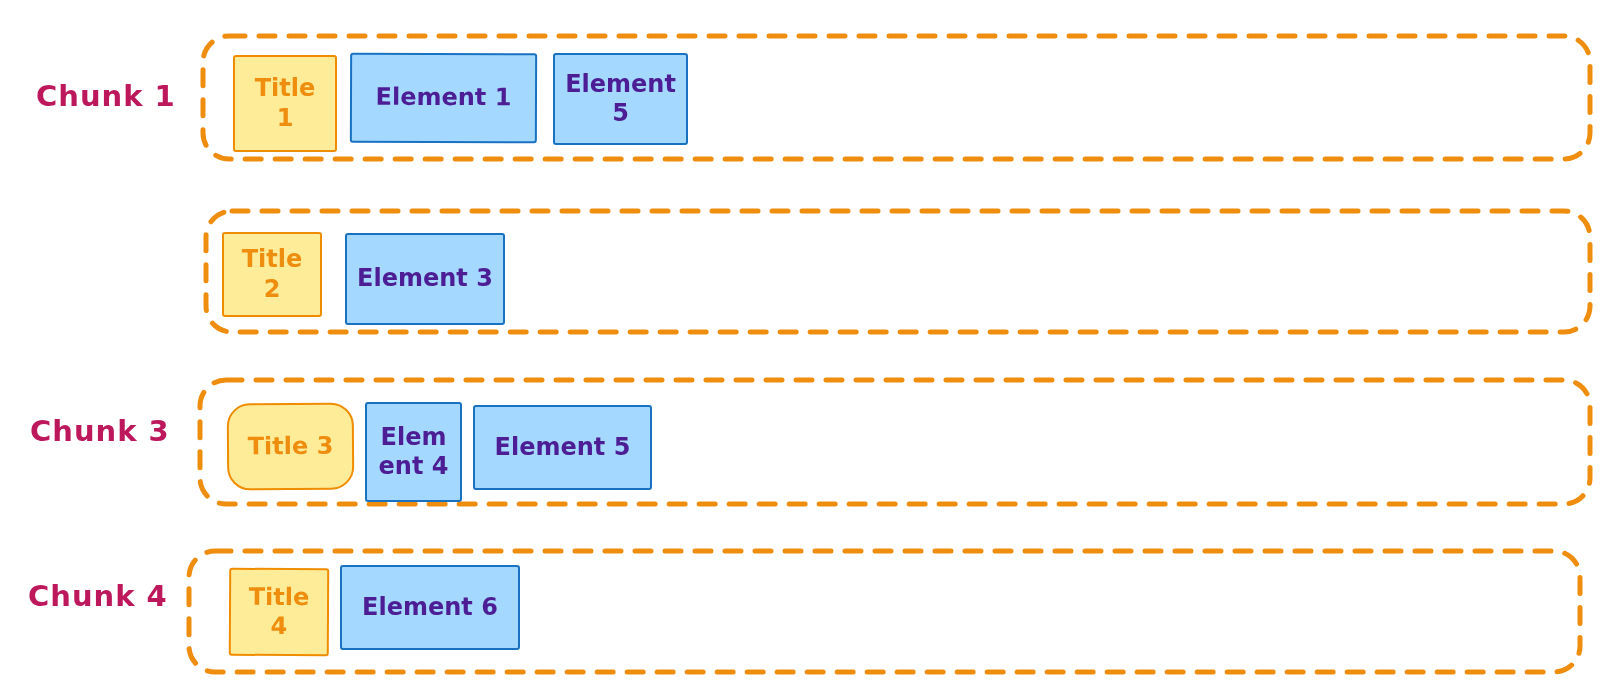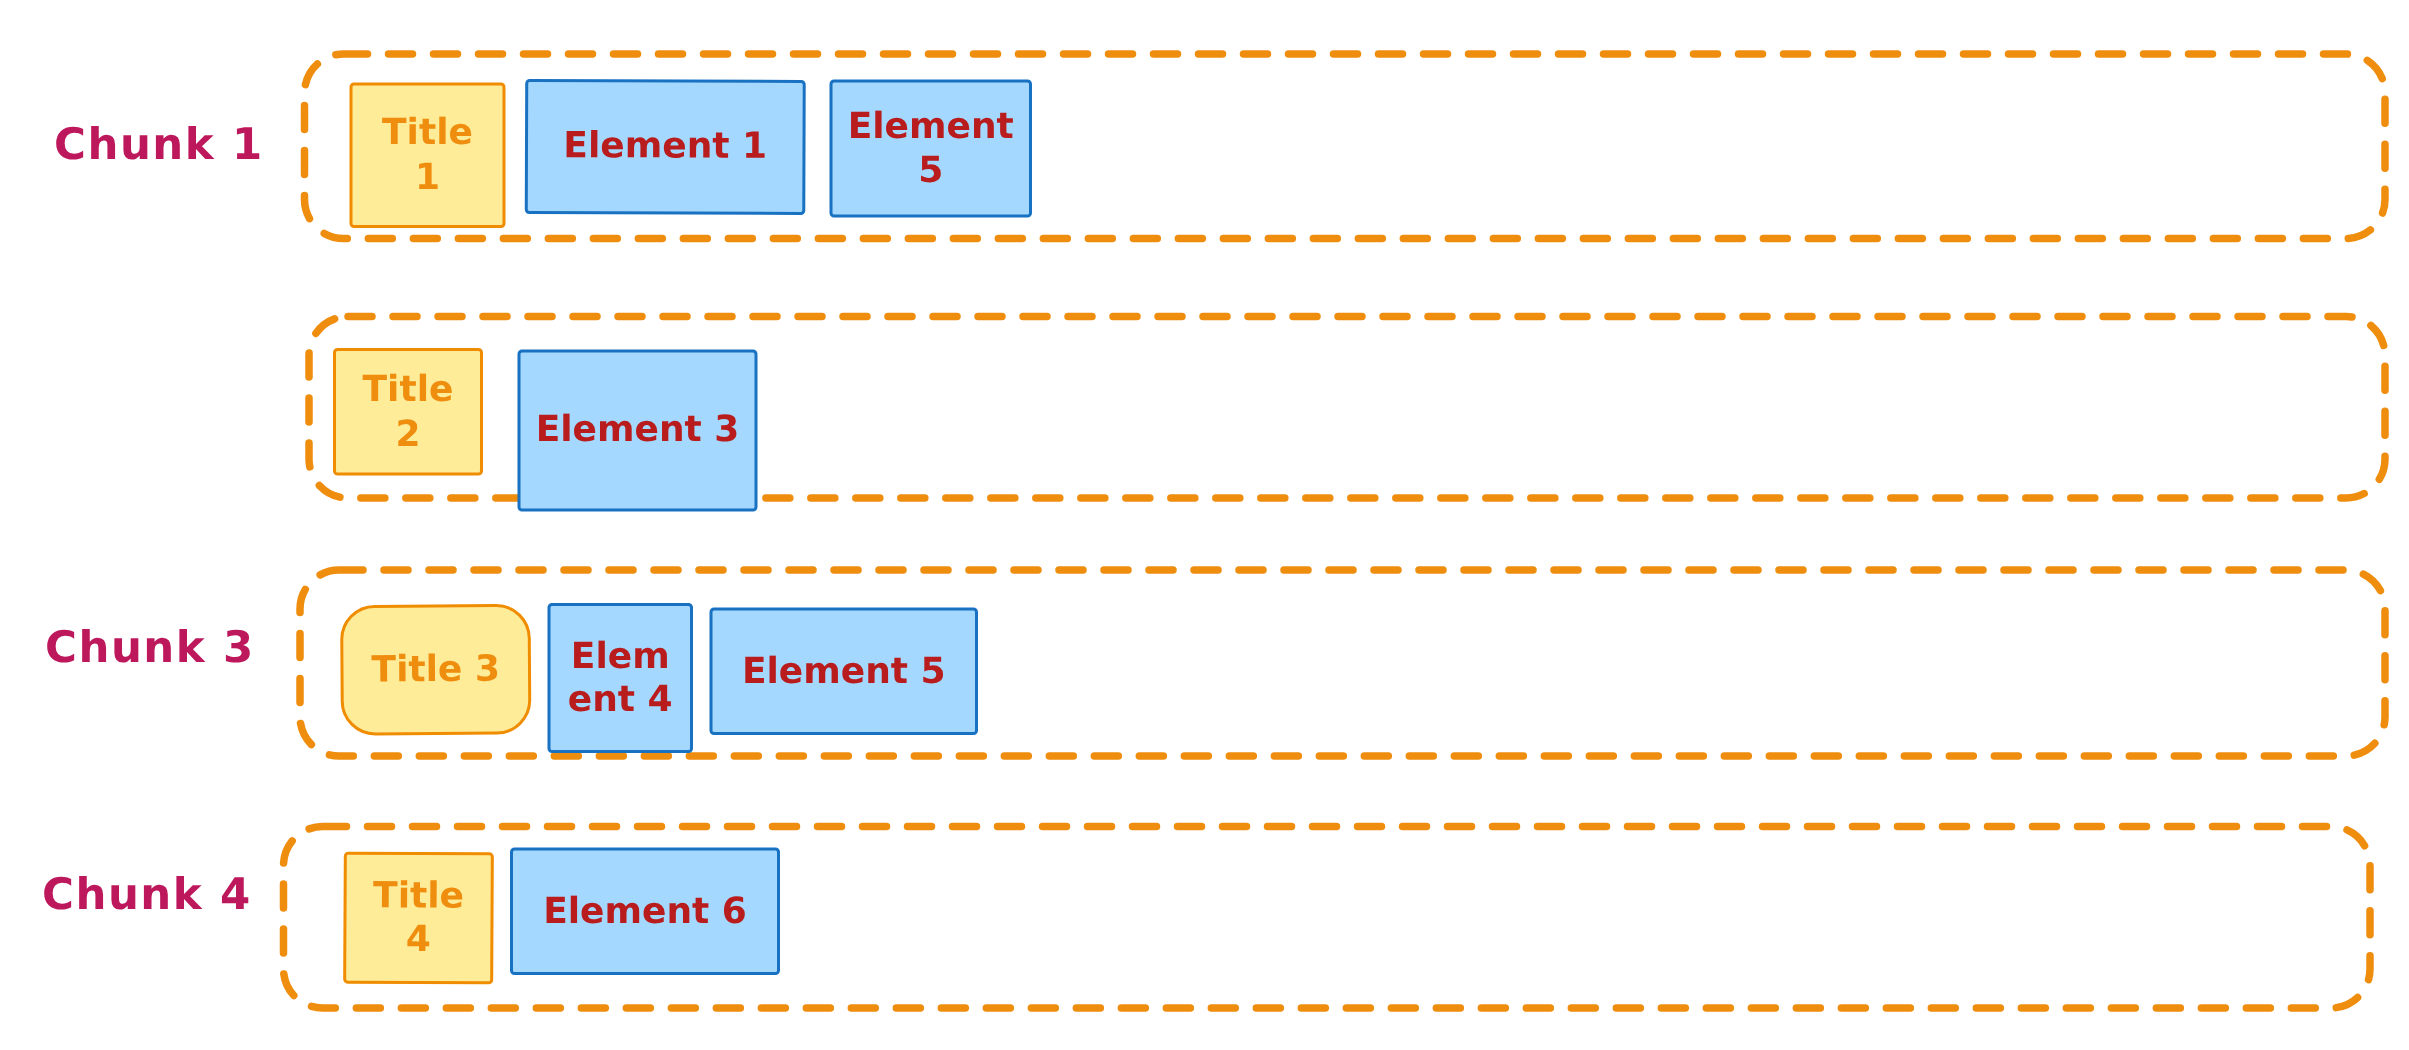--- a/index.html
+++ b/index.html
@@ -13,41 +13,41 @@
   }
   .cont{position:absolute;}
   .cont svg{position:absolute;left:0;top:0;display:block;}
   .dash{fill:none;stroke:#ef8d0e;stroke-width:5;stroke-dasharray:16 14;stroke-linecap:round;}
   .box{
     position:absolute;display:flex;align-items:center;justify-content:center;
     text-align:center;font-weight:bold;font-size:24px;line-height:1.22;
     border-radius:3px;box-sizing:border-box;
   }
   .tbox{background:#ffec99;border:2.5px solid #f08c00;color:#ef8d0e;}
-  .ebox{background:#a5d8ff;border:2.5px solid #1971c2;color:#b91c1c;}
+  .ebox{background:#a5d8ff;border:2.5px solid #1971c2;color:#4c1d95;}
 
   
   .c1{left:200px;top:33px;width:1393px;height:129px;}
   .c2{left:203px;top:208px;width:1390px;height:127px;}
   .c3{left:197px;top:377px;width:1396px;height:130px;}
   .c4{left:186px;top:548px;width:1397px;height:127px;}
 
   
   .l1{left:36px;top:79px;}
   .l2{left:30px;top:248px;}
   .l3{left:30px;top:414px;}
   .l4{left:28px;top:579px;}
 
   
   .t1{left:33px;top:22px;width:104px;height:97px;padding:0 14px;}
   .e1{left:150px;top:20px;width:187px;height:90px;transform:rotate(.2deg);}
   .e2{left:353px;top:20px;width:135px;height:92px;padding:0 16px;}
   
   .t2{left:7px;top:24px;width:100px;height:85px;padding:0 14px;margin-left:12px;}
-  .e3{left:142px;top:25px;width:160px;height:108px;}
+  .e3{left:142px;top:25px;width:160px;height:92px;}
   
   .t3{left:30px;top:26px;width:127px;height:87px;transform:rotate(-.4deg);border-radius:23px;}
   .e4{left:168px;top:25px;width:97px;height:100px;padding:0 9px;word-break:break-all;}
   .e5{left:276px;top:28px;width:179px;height:85px;}
   
   .t4{left:43px;top:20px;width:100px;height:88px;padding:0 14px;transform:rotate(.3deg);}
   .e6{left:154px;top:17px;width:180px;height:85px;}
 </style>
 </head>
 <body>

